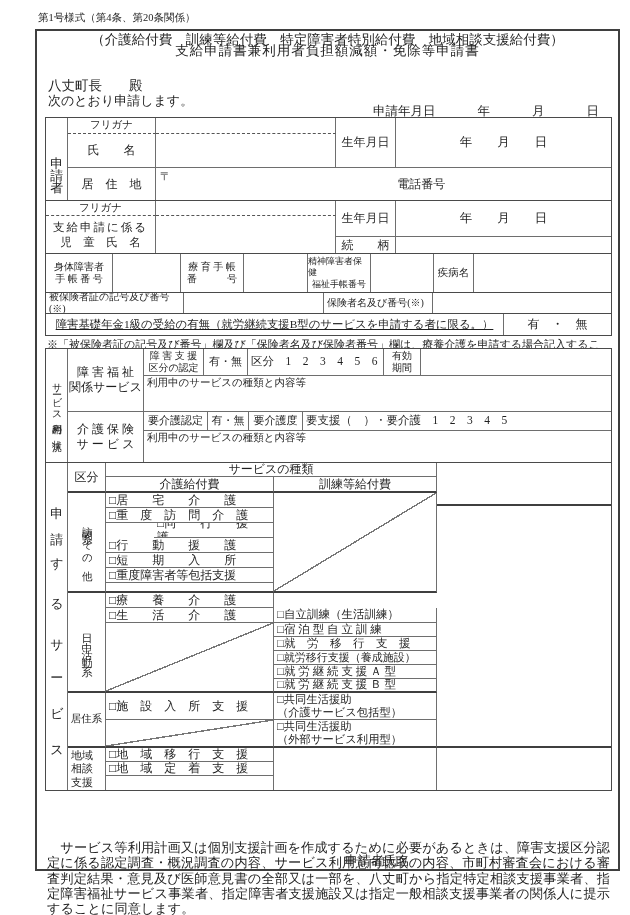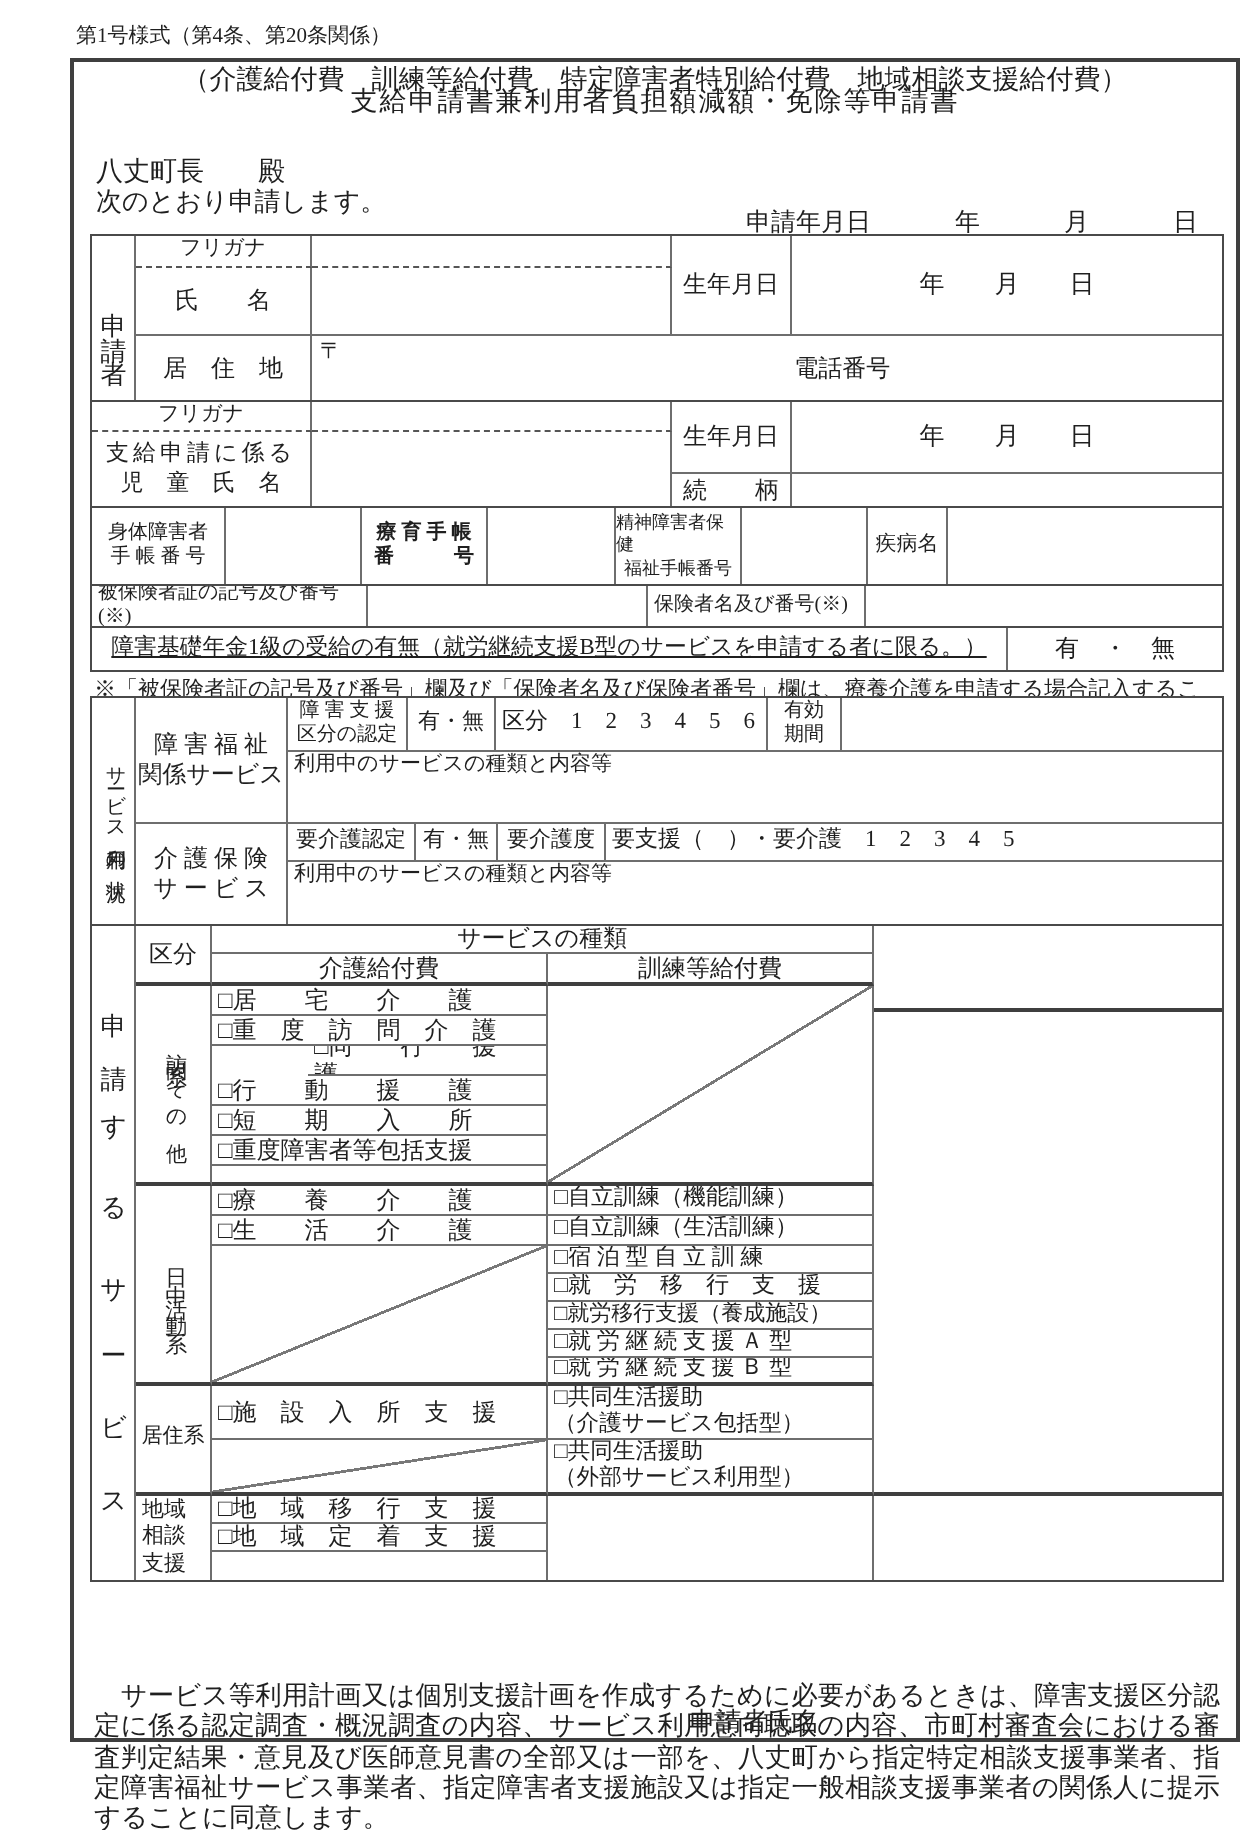--- a/index.html
+++ b/index.html
@@ -79,21 +79,21 @@
     <div class="c nb" style="grid-area:3/3/4/4;text-align:center;">続　　柄</div>
     <div class="c nb nr" style="grid-area:3/4/4/5;"></div>
   </div>
 
   <div class="tbl" style="left:45px;top:253px;width:567px;height:40px;grid-template-columns:67px 68px 63px 64px 63px 63px 40px 1fr;grid-template-rows:1fr;">
     <div class="c nb col2l" style="font-size:10px;">
       <span>身体障害者</span>
       <span>手 帳 番 号</span>
     </div>
     <div class="c nb"></div>
-    <div class="c nb col2l" style="font-size:10px;font-weight:bold;">
+    <div class="c nb col2l" style="font-size:10px;">
       <span>療 育 手 帳</span>
       <span>番　　　号</span>
     </div>
     <div class="c nb"></div>
     <div class="c nb col2l" style="font-size:9px;">
       <span>精神障害者保健</span>
       <span>福祉手帳番号</span>
     </div>
     <div class="c nb"></div>
     <div class="c nb" style="font-size:10.5px;">疾病名</div>
@@ -171,21 +171,20 @@
     <div class="c tb" style="grid-area:9/3/10/4;"></div>
     <div class="c tb diag" style="grid-area:3/4/10/5;"></div>
     <div class="c nr tb" style="grid-area:3/5/19/6;"></div>
 
     <div class="c tb" style="grid-area:10/2/17/3;">
       <span class="vt" style="font-size:11px;letter-spacing:8px;padding-top:6px;">日中活動系</span>
     </div>
     <div class="c left" style="grid-area:10/3/11/4;">□療　　養　　介　　護</div>
     <div class="c left" style="grid-area:11/3/12/4;">□生　　活　　介　　護</div>
     <div class="c tb diag" style="grid-area:12/3/17/4;"></div>
-    <div class="c left" style="grid-area:10/4/11/5;font-size:11.5px;">□自立訓練（機能訓練）</div>
     <div class="c left" style="grid-area:11/4/12/5;font-size:11.5px;">□自立訓練（生活訓練）</div>
     <div class="c left" style="grid-area:12/4/13/5;font-size:11.5px;">□宿 泊 型 自 立 訓 練</div>
     <div class="c left" style="grid-area:13/4/14/5;font-size:11.5px;">□就　労　移　行　支　援</div>
     <div class="c left" style="grid-area:14/4/15/5;font-size:11px;">□就労移行支援（養成施設）</div>
     <div class="c left" style="grid-area:15/4/16/5;font-size:11.5px;">□就 労 継 続 支 援 Ａ 型</div>
     <div class="c left tb" style="grid-area:16/4/17/5;font-size:11.5px;">□就 労 継 続 支 援 Ｂ 型</div>
 
     <div class="c tb" style="grid-area:17/2/19/3;font-size:10.5px;">居住系</div>
     <div class="c left" style="grid-area:17/3/18/4;">□施　設　入　所　支　援</div>
     <div class="c tb diag" style="grid-area:18/3/19/4;"></div>

